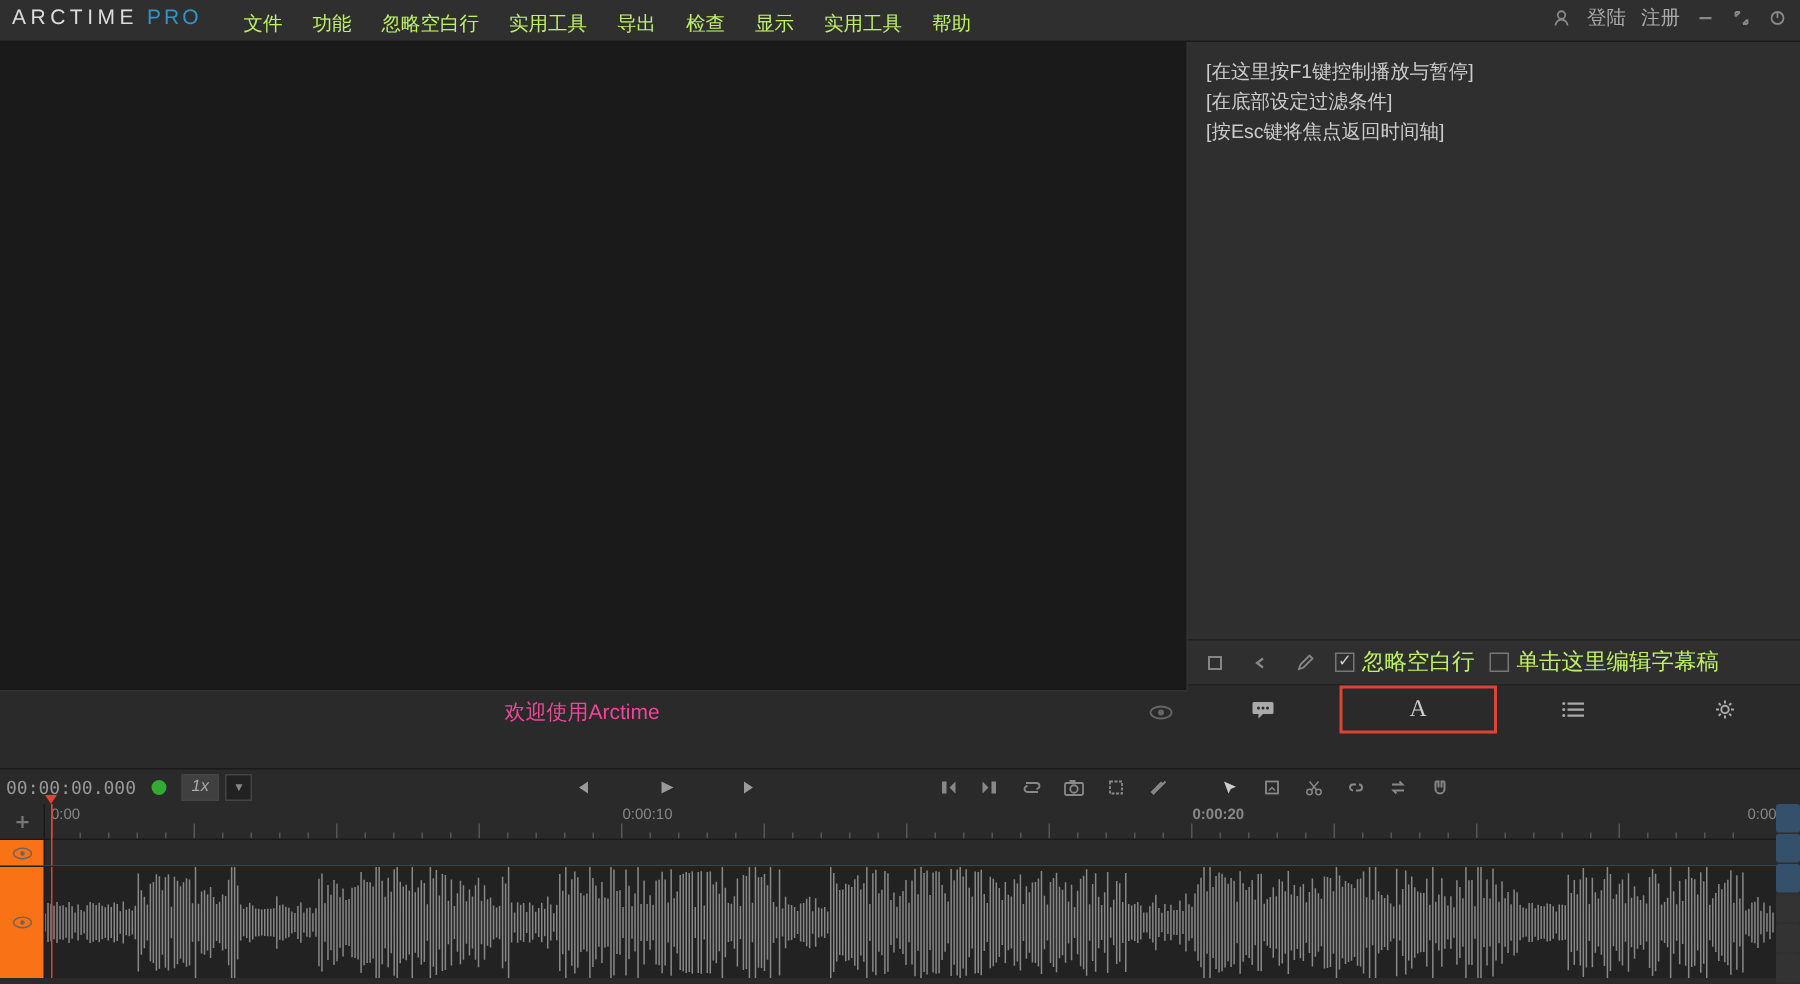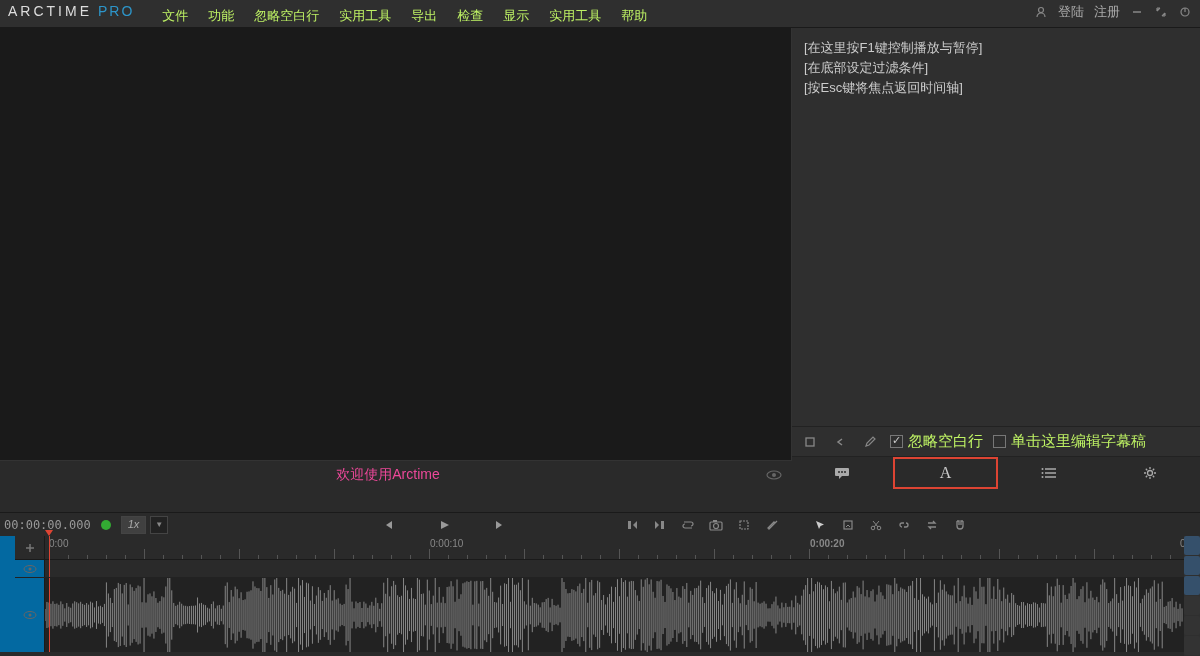--- a/index.html
+++ b/index.html
@@ -36,21 +36,21 @@
 
 .toolbar { height:24px; background:#2a2a2a; display:flex; align-items:center; padding:0 4px; border-top:1px solid #1a1a1a; gap:4px; }
 .timecode { color:#999; font-size:12px; font-family:monospace; }
 .rec { width:10px; height:10px; background:#3a3; border-radius:50%; margin:0 6px; }
 .speed { background:#404040; border:1px solid #444; color:#aaa; font-size:11px; padding:1px 6px; height:18px; display:flex; align-items:flex-start;font-style:italic; }
 .dropdown-btn { width:18px; height:18px; background:#222; border:1px solid #444; display:flex; align-items:center; justify-content:center; color:#888; font-size:8px; }
 .tb-spacer { flex:1; }
 .tb-btn { width:24px; height:22px; display:flex; align-items:center; justify-content:center; color:#888; cursor:pointer; }
 .tb-sep { width:16px; }
 
-.timeline { background:#0369a1; position:relative; height:116px;padding-left:15px; }
+.timeline { background:#f97316; position:relative; height:116px; }
 .ruler { height:24px; background:#2a2a2a; position:relative; border-bottom:1px solid #1a1a1a; display:flex; }
 .ruler-gutter { width:30px; background:#2a2a2a; display:flex; align-items:center; justify-content:center; color:#666; border-right:1px solid #1a1a1a; }
 .ruler-track { flex:1; position:relative; overflow:hidden; }
 .ruler-label { position:absolute; top:2px; font-size:10px; color:#888; }
 .tick { position:absolute; bottom:0; width:1px; background:#555; }
 .tick.major { height:10px; }
 .tick.minor { height:4px; }
 .track { height:18px; display:flex; border-bottom:1px solid #222; }
 .track-gutter { width:30px; display:flex; align-items:center; justify-content:center; color:#666; border-right:1px solid #1a1a1a; }
 .track-body { flex:1; background:#2a2a2a; position:relative; }

